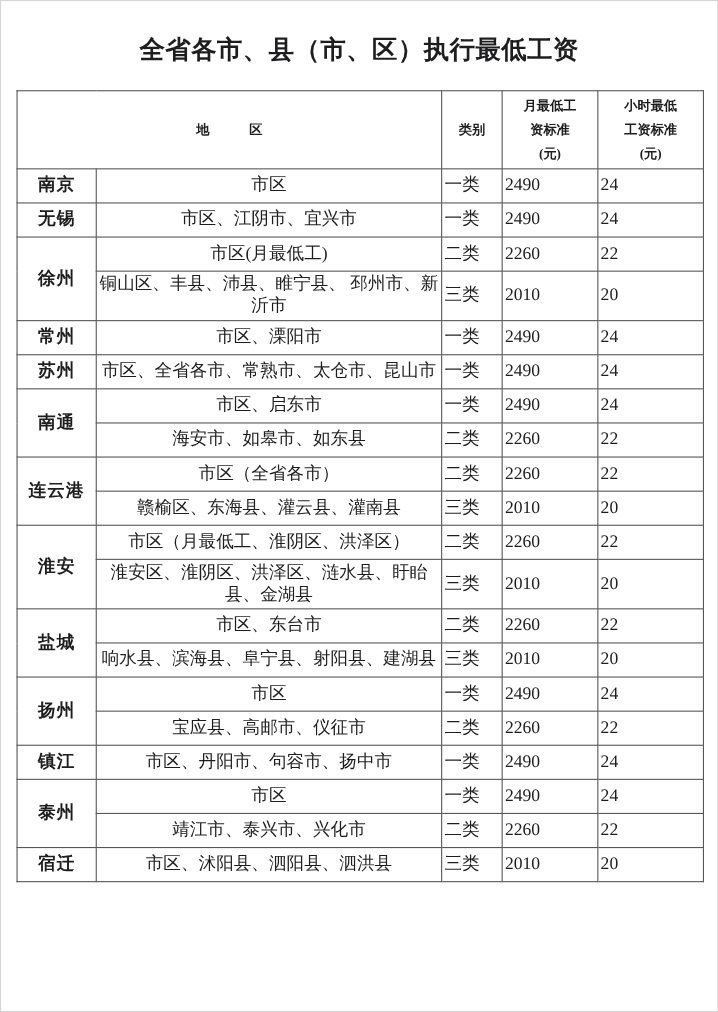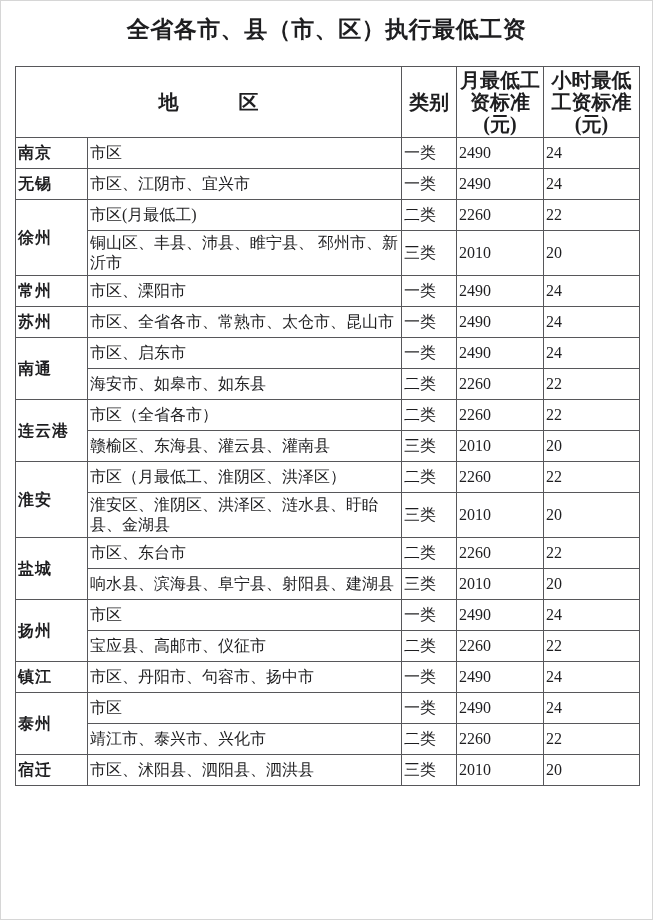--- a/index.html
+++ b/index.html
@@ -14,55 +14,55 @@
     box-sizing:border-box;
     border:1px solid #d6d6d6;
     background:#ffffff;
     overflow:hidden;
   }
   .title{
     text-align:center;
     font-weight:bold;
     font-size:23px;
     line-height:34px;
-    padding-top:12px;
+    padding-top:28px;
     letter-spacing:0.5px;
   }
   table.wage{
     margin:19px 0 0 14px;
     width:624px;
     border-collapse:collapse;
     table-layout:fixed;
   }
   table.wage th, table.wage td{
     border:1.5px solid #57575a;
     box-sizing:border-box;
     vertical-align:middle;
     overflow:hidden;
   }
   table.wage th{
-    font-size:20px;
+    font-size:12px;
     font-weight:bold;
     padding:2px 1px;
     line-height:22px;
   }
   .pre{white-space:pre-line;}
   table.wage td{
     font-size:16px;
     height:31px;
     line-height:20px;
     padding:2px;
   }
   td.city{
-    text-align:left;
+    text-align:center;
     font-weight:bold;
     letter-spacing:1px;
   }
   td.region{
-    text-align:left;
+    text-align:center;
     padding-left:9px;
     padding-right:2px;
   }
   td.center{text-align:left;}
   td.num{font-size:17px;}
 </style>
 </head>
 <body>
 
 <div class="page">

